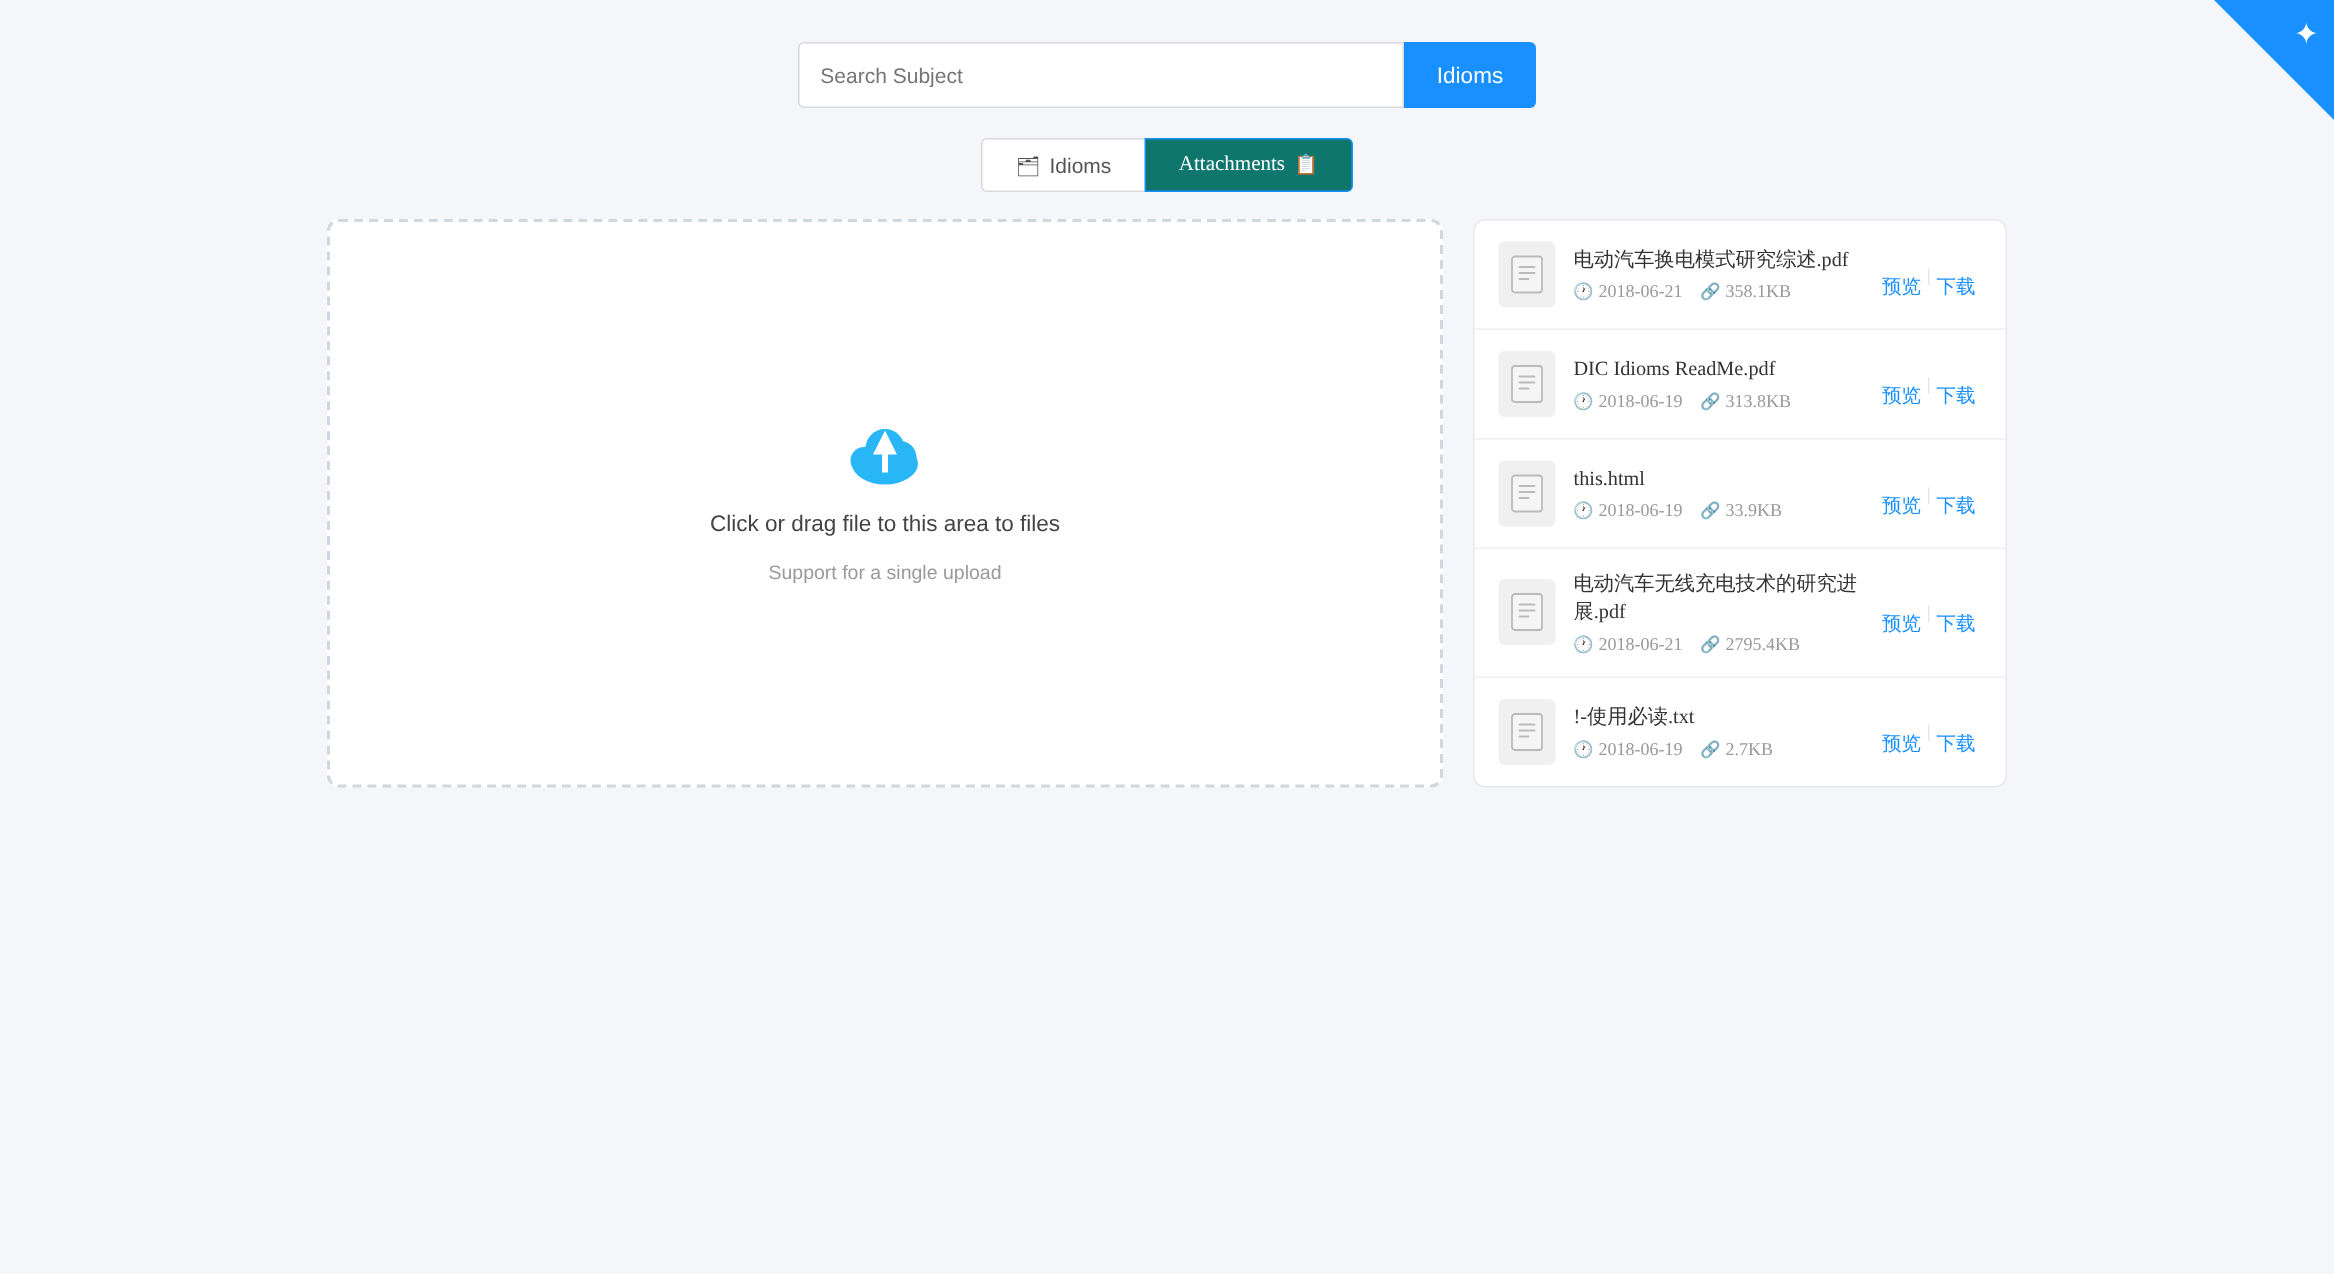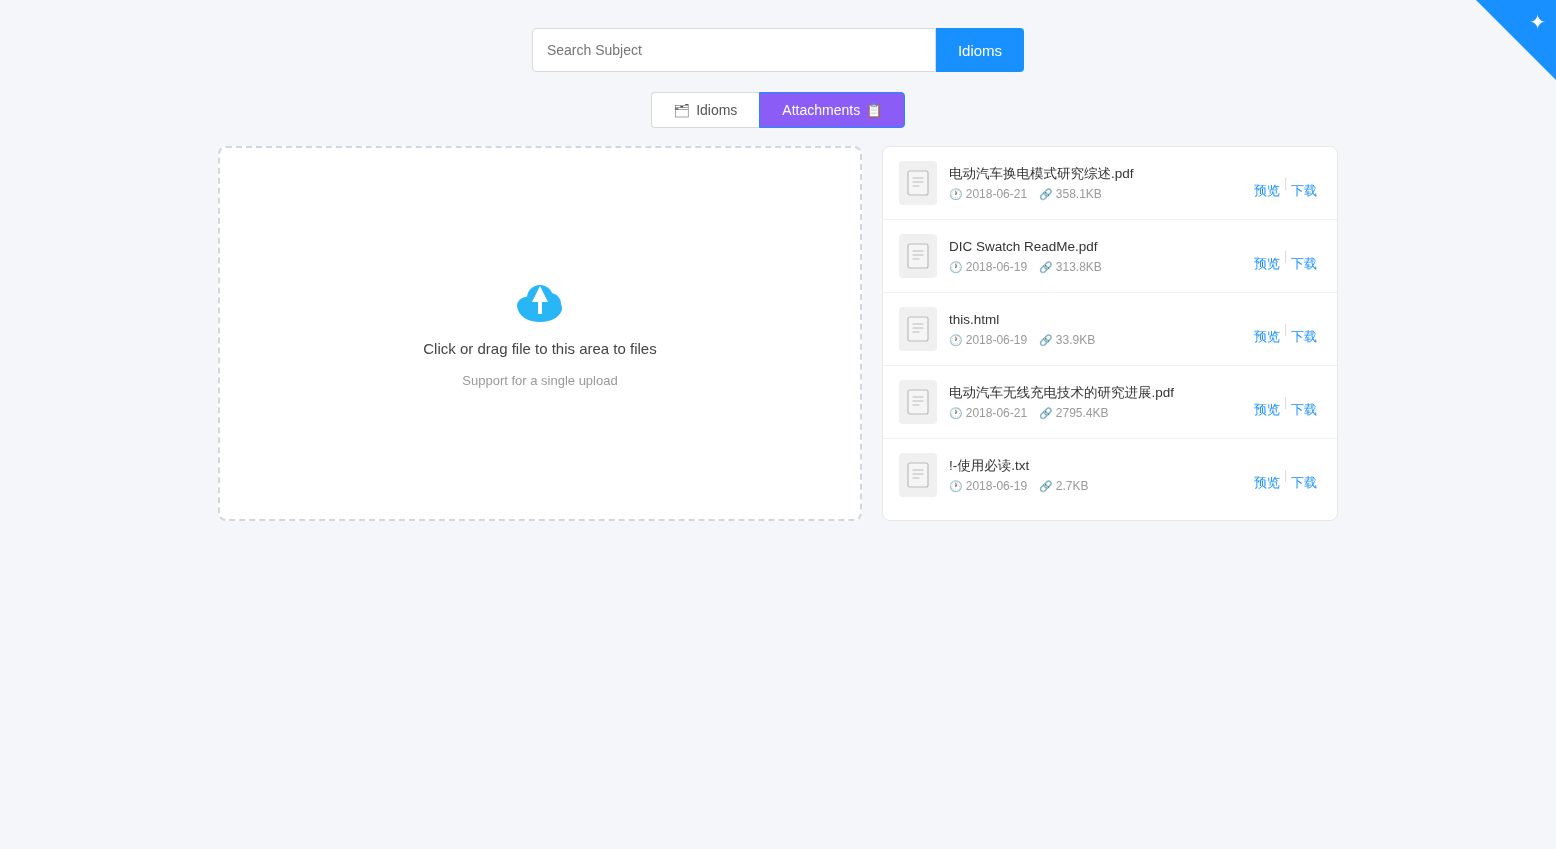--- a/index.html
+++ b/index.html
@@ -82,23 +82,24 @@
       color: #555;
     }
     .tab-btn:first-child {
       border-radius: 4px 0 0 4px;
       border-right: none;
     }
     .tab-btn:last-child {
       border-radius: 0 4px 4px 0;
     }
     .tab-btn.active {
-      background: #8b5cf6;
+      background: #0f766e;
       border-color: #1890ff;
       color: white;
+      font-family: Liberation Serif, serif;
     }
     .tab-icon {
       font-size: 13px;
     }
 
     
     .main-content {
       display: flex;
       justify-content: center;
       padding: 0 40px;
@@ -134,28 +135,29 @@
     }
     .upload-sub-text {
       font-size: 13px;
       color: #999;
       text-align: right;
       line-height: 1.6;
     }
 
     
     .file-list-area {
-      width: 456px;
+      width: 356px;
       display: flex;
       flex-direction: column;
       gap: 0;
       background: white;
       border-radius: 8px;
       overflow: hidden;
       border: 1px solid #e8e8e8;
+      font-family: Liberation Serif, serif;
     }
 
     .file-item {
       display: flex;
       align-items: center;
       padding: 14px 16px;
       border-bottom: 1px solid #f0f0f0;
       gap: 12px;
     }
     .file-item:last-child { border-bottom: none; }
@@ -284,21 +286,21 @@
       </div>
     </div>
       <div class="file-item">
       <div class="file-icon-box">
         <svg width="22" height="26" viewBox="0 0 22 26" fill="none" xmlns="http://www.w3.org/2000/svg">
           <rect x="1" y="1" width="20" height="24" rx="2" fill="#f5f5f5" stroke="#bbb" stroke-width="1.2"></rect>
           <path d="M6 8h10M6 12h10M6 16h6" stroke="#bbb" stroke-width="1.2" stroke-linecap="round"></path>
         </svg>
       </div>
       <div class="file-info">
-        <div class="file-name">DIC Swatch ReadMe.pdf</div>
+        <div class="file-name">DIC Idioms ReadMe.pdf</div>
         <div class="file-meta">
           <span class="file-meta-item">
             <span style="font-size:11px;">🕐</span>
             2018-06-19
           </span>
           <span class="file-meta-item">
             <span style="font-size:11px;">🔗</span>
             313.8KB
           </span>
         </div>

